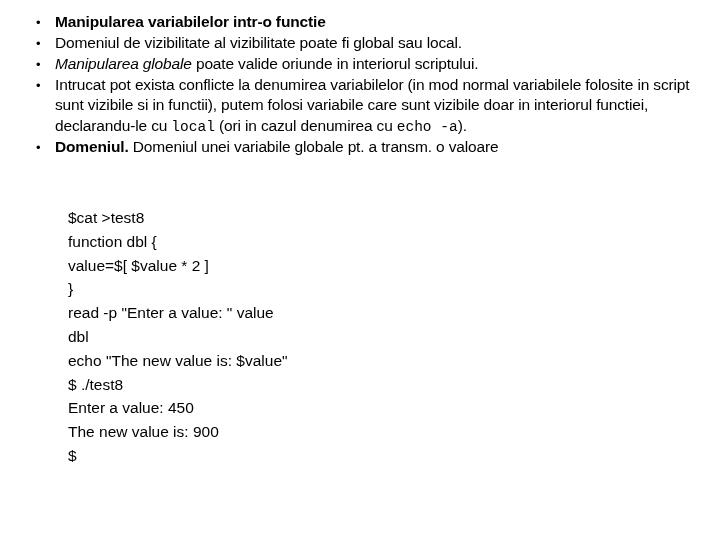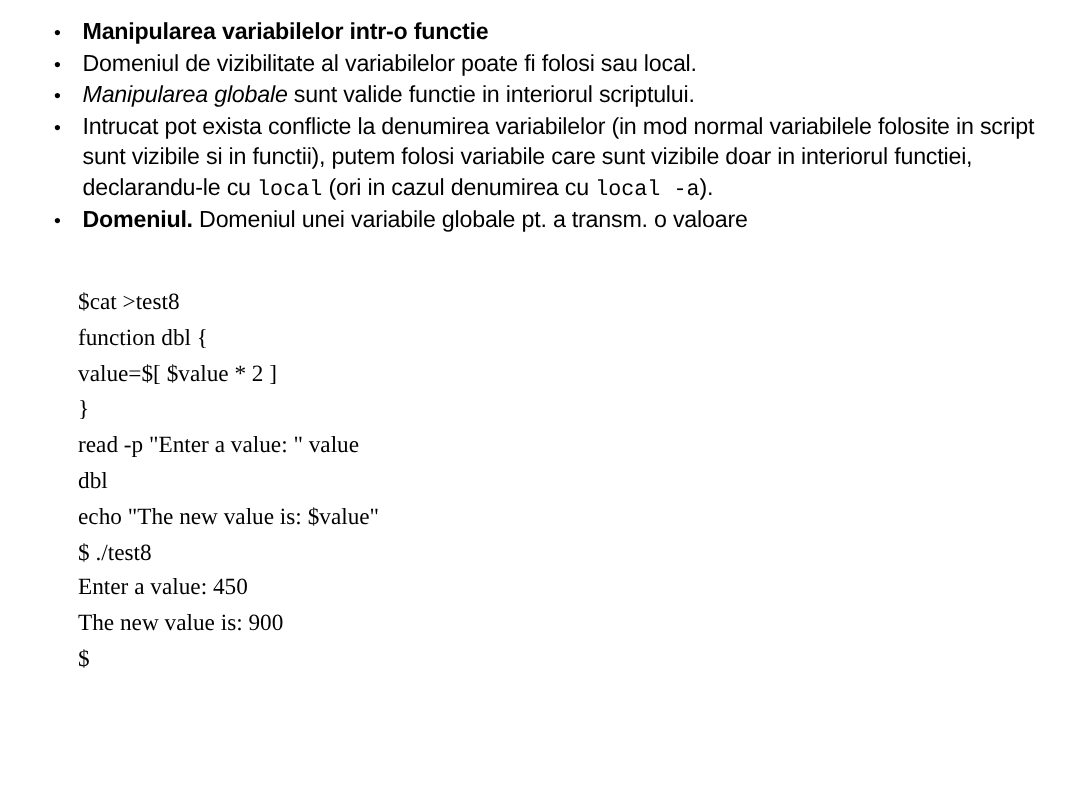--- a/index.html
+++ b/index.html
@@ -60,23 +60,23 @@
     font-size: 14.5px;
     font-weight: normal;
     letter-spacing: 0;
   }
 
   
   .code-block {
     position: absolute;
     left: 52px;
     top: 190px;
-    margin: 0;
+    margin: 16px;
     padding: 0;
-    font-family: Liberation Serif, serif;
+    font-family: Liberation Sans, sans-serif;
     font-size: 15.5px;
     line-height: 23.8px;
     white-space: pre;
     color: #000000;
   }
   .code-line {
     display: block;
     white-space: pre;
     min-height: 23.8px;
   }
@@ -88,31 +88,31 @@
 
   <ul class="bullet-list">
 
     <li class="bullet-item">
       <span class="marker"></span>
       <span class="b-bold">Manipularea variabilelor intr-o functie</span>
     </li>
 
     <li class="bullet-item">
       <span class="marker"></span>
-      <span>Domeniul de vizibilitate al variabilelor poate fi folosi sau local.</span>
+      <span>Domeniul de vizibilitate al vizibilitate poate fi global sau local.</span>
     </li>
 
     <li class="bullet-item">
       <span class="marker"></span>
-      <span class="b-italic">Manipularea globale</span><span>  sunt valide functie in interiorul scriptului.</span>
+      <span class="b-italic">Manipularea globale</span><span>  poate valide oriunde in interiorul scriptului.</span>
     </li>
 
     <li class="bullet-item">
       <span class="marker"></span>
-      <span>Intrucat pot exista conflicte la denumirea variabilelor (in mod normal variabilele folosite in script sunt vizibile si in functii), putem folosi variabile care sunt vizibile doar in interiorul functiei, declarandu-le cu </span><span class="inline-code">local</span><span> (ori in cazul denumirea cu </span><span class="inline-code">local -a</span><span>).</span>
+      <span>Intrucat pot exista conflicte la denumirea variabilelor (in mod normal variabilele folosite in script sunt vizibile si in functii), putem folosi variabile care sunt vizibile doar in interiorul functiei, declarandu-le cu </span><span class="inline-code">local</span><span> (ori in cazul denumirea cu </span><span class="inline-code">echo -a</span><span>).</span>
     </li>
 
     <li class="bullet-item">
       <span class="marker"></span>
       <span class="b-bold">Domeniul.</span><span> Domeniul unei variabile globale pt. a transm. o valoare</span>
     </li>
 
   </ul>
 
   <pre class="code-block"><span class="code-line">$cat &gt;test8</span><span class="code-line">function dbl {</span><span class="code-line">value=$[ $value * 2 ]</span><span class="code-line">}</span><span class="code-line">read -p "Enter a value: " value</span><span class="code-line">dbl</span><span class="code-line">echo "The new value is: $value"</span><span class="code-line">$ ./test8</span><span class="code-line">Enter a value: 450</span><span class="code-line">The new value is: 900</span><span class="code-line">$</span></pre>

